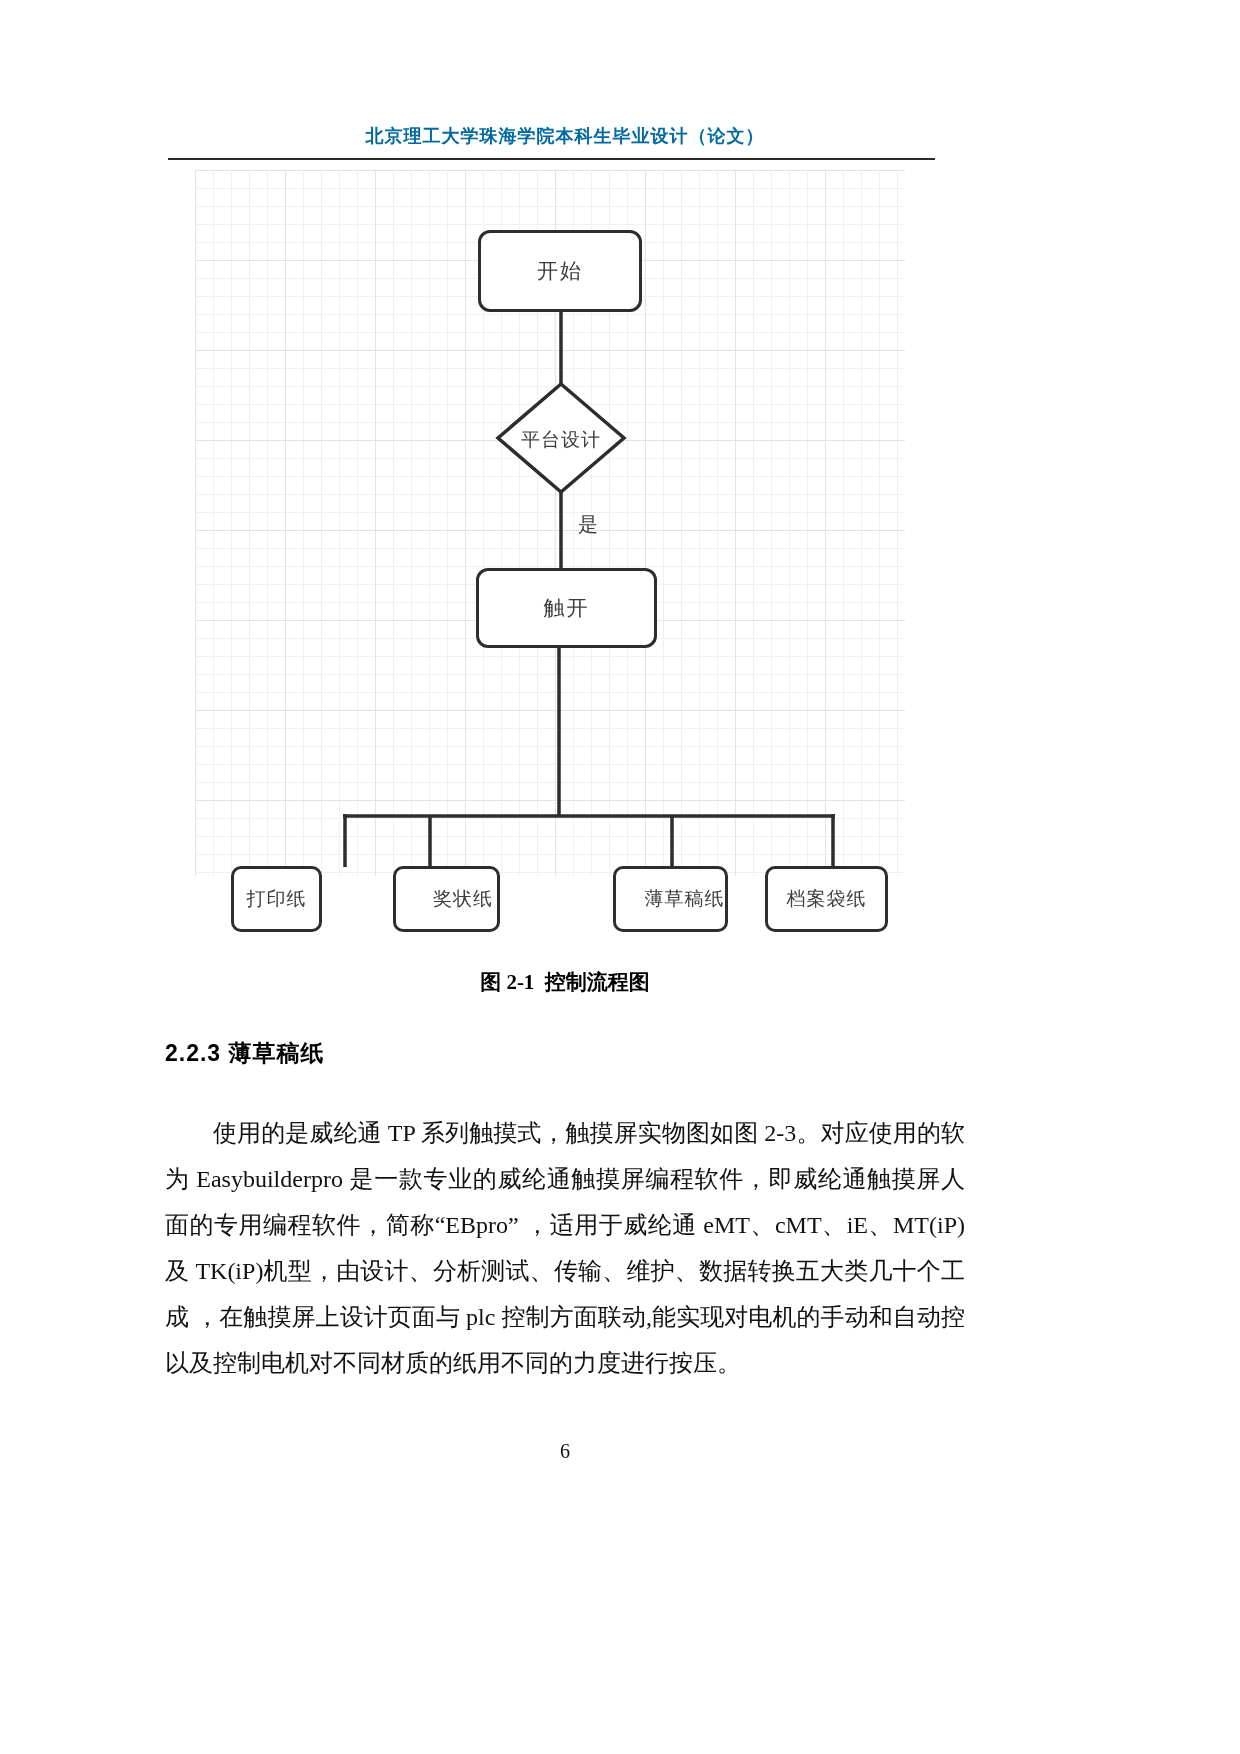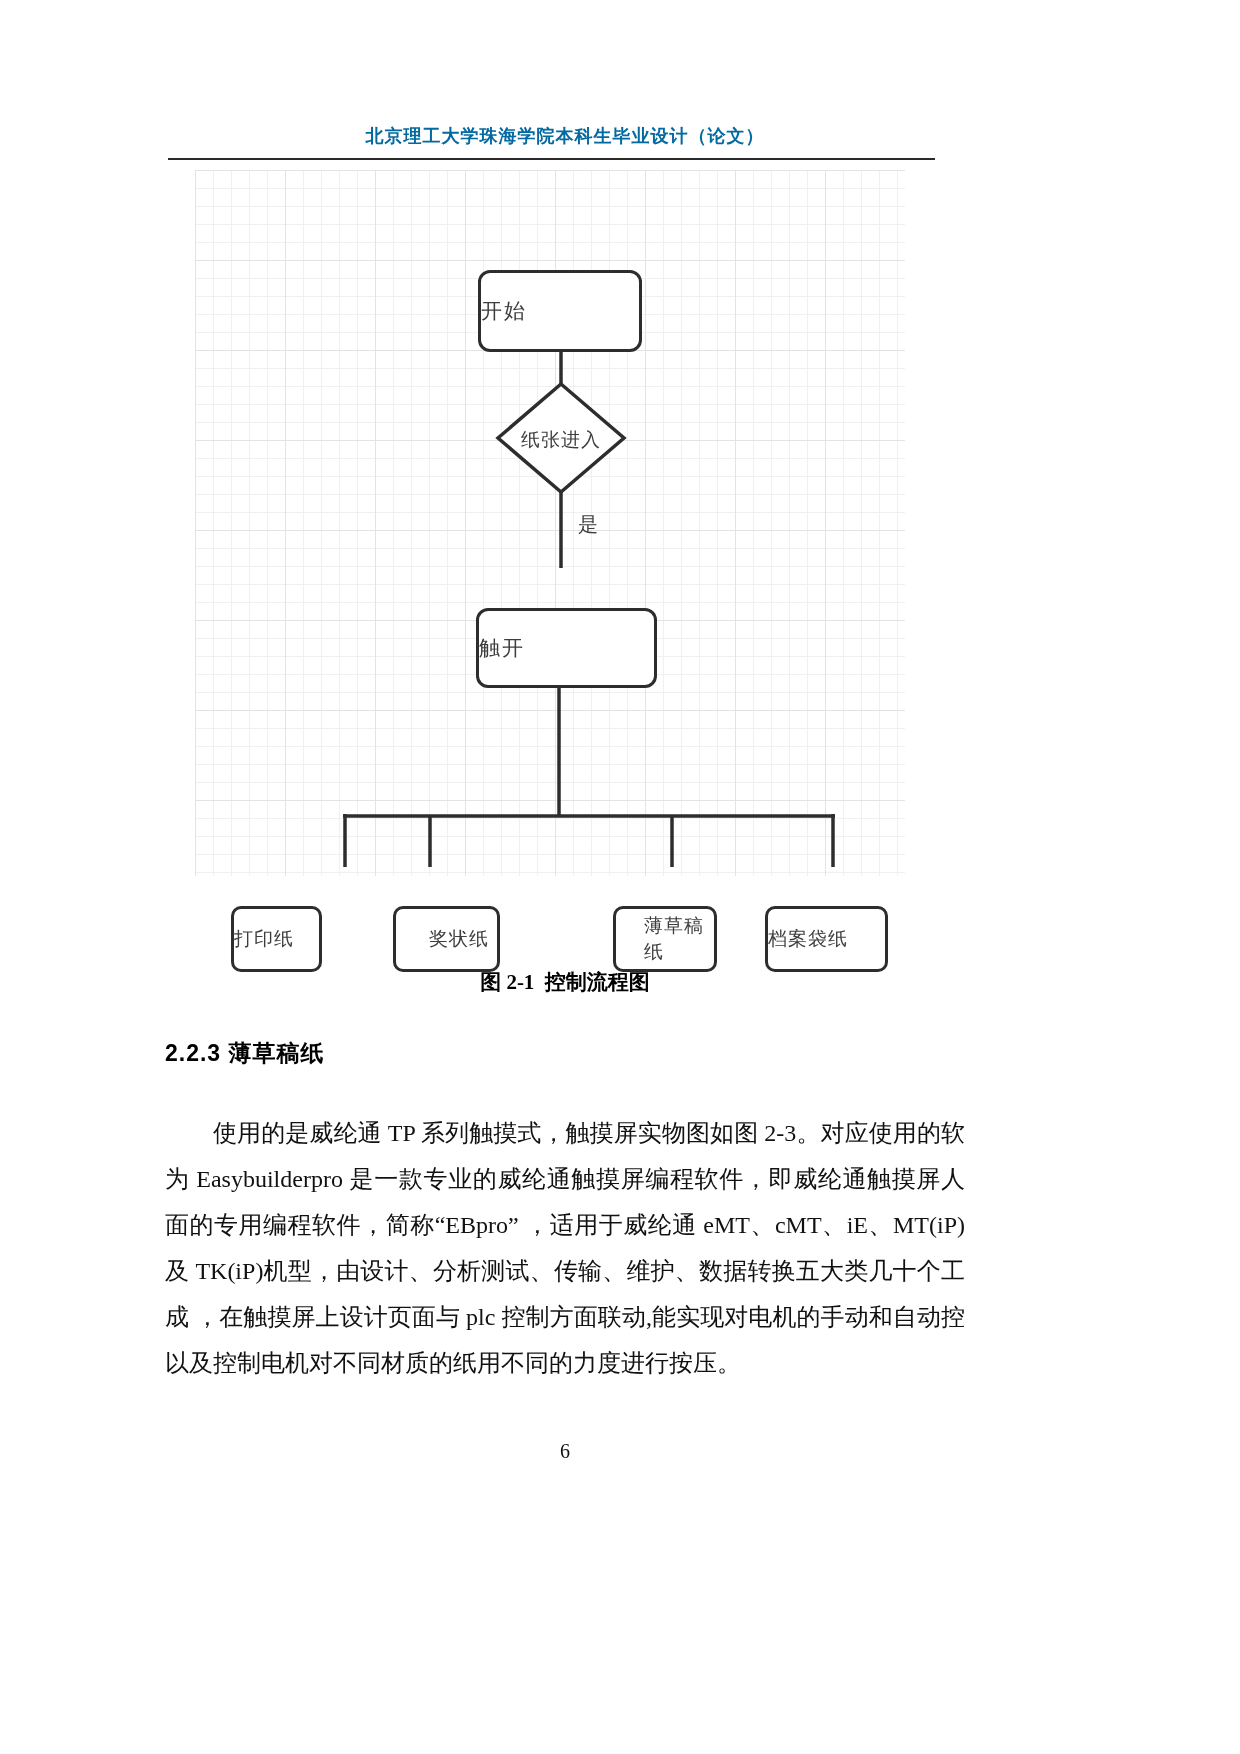--- a/index.html
+++ b/index.html
@@ -33,33 +33,32 @@
       linear-gradient(90deg,#e3e3e3 1px, transparent 1px),
       linear-gradient(#f0f0f0 1px, transparent 1px),
       linear-gradient(90deg,#f0f0f0 1px, transparent 1px);
     background-size:90px 90px,90px 90px,18px 18px,18px 18px;
   }
   .flowchart svg{position:absolute;left:0;top:0;}
   .node{
     position:absolute;
     background:#fff;
     border:3px solid #2d2d2d;
-    display:flex;align-items:center;justify-content:flex-start;
+    display:flex;align-items:center;justify-content:center;
     font-family:"Liberation Sans","DejaVu Sans",sans-serif;
     color:#3d3d3d;
     box-sizing:border-box;
-    margin-top:40px;
   }
   .node.big{border-radius:12px;font-size:21px;letter-spacing:2px;}
   .node.leaf{border-radius:10px;font-size:19px;letter-spacing:1px;top:696px;height:66px;}
   .node-start{left:283px;top:60px;width:164px;height:82px;}
   .node-process{left:281px;top:398px;width:181px;height:80px;}
   .leaf1{left:36px;width:91px;}
   .leaf2{left:198px;width:107px;padding-left:33px;}
-  .leaf3{left:418px;width:104px;padding-left:28px;}
+  .leaf3{left:418px;width:115px;padding-left:28px;}
   .leaf4{left:570px;width:123px;}
   .decision-label{
     position:absolute;left:303px;top:257px;width:126px;
     text-align:center;font-size:19px;letter-spacing:1px;
     font-family:"Liberation Sans","DejaVu Sans",sans-serif;color:#3d3d3d;
   }
   .yes-label{
     position:absolute;left:383px;top:341px;
     font-size:20px;font-family:"Liberation Sans","DejaVu Sans",sans-serif;color:#3d3d3d;
   }
@@ -108,21 +107,21 @@
       <line x1="150" y1="644" x2="150" y2="697"></line>
       <line x1="235" y1="646" x2="235" y2="697"></line>
       <line x1="477" y1="646" x2="477" y2="697"></line>
       <line x1="638" y1="644" x2="638" y2="697"></line>
     </svg>
 
     <div class="node big node-start">
       <span>开始</span>
     </div>
 
-    <div class="decision-label">纸张进入</div>
+    <div class="decision-label">平台设计</div>
     <div class="yes-label">是</div>
 
     <div class="node big node-process">
       <span>触开</span>
     </div>
 
     <div class="node leaf leaf1">
       <span>打印纸</span>
     </div>
     <div class="node leaf leaf2">

